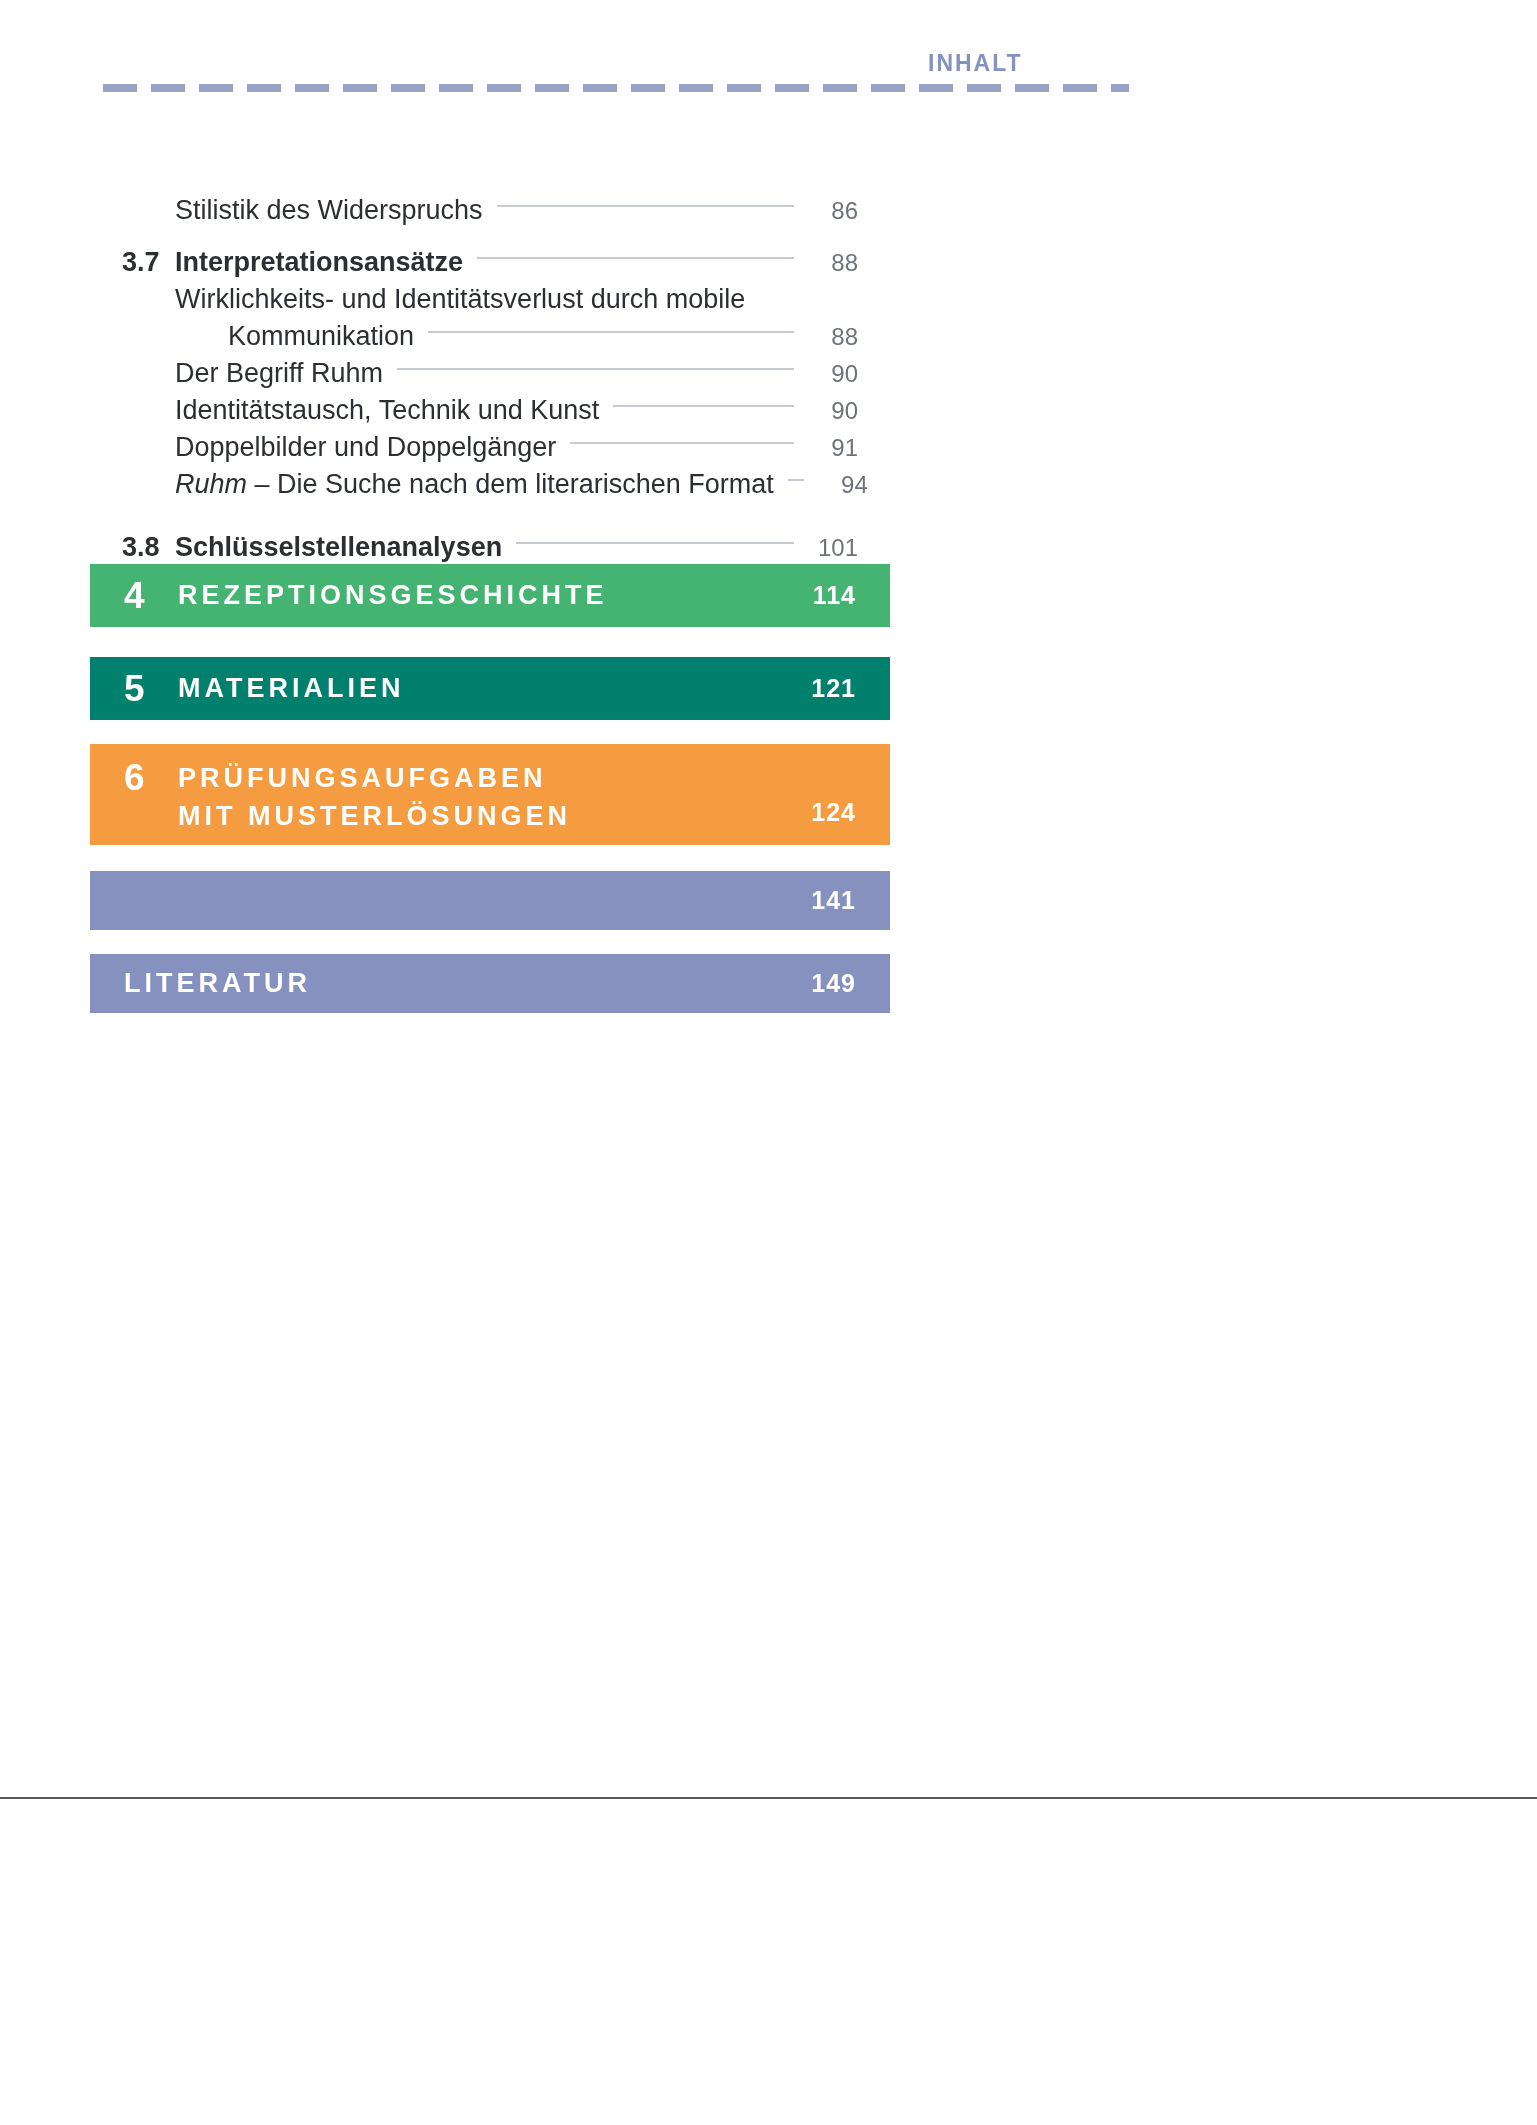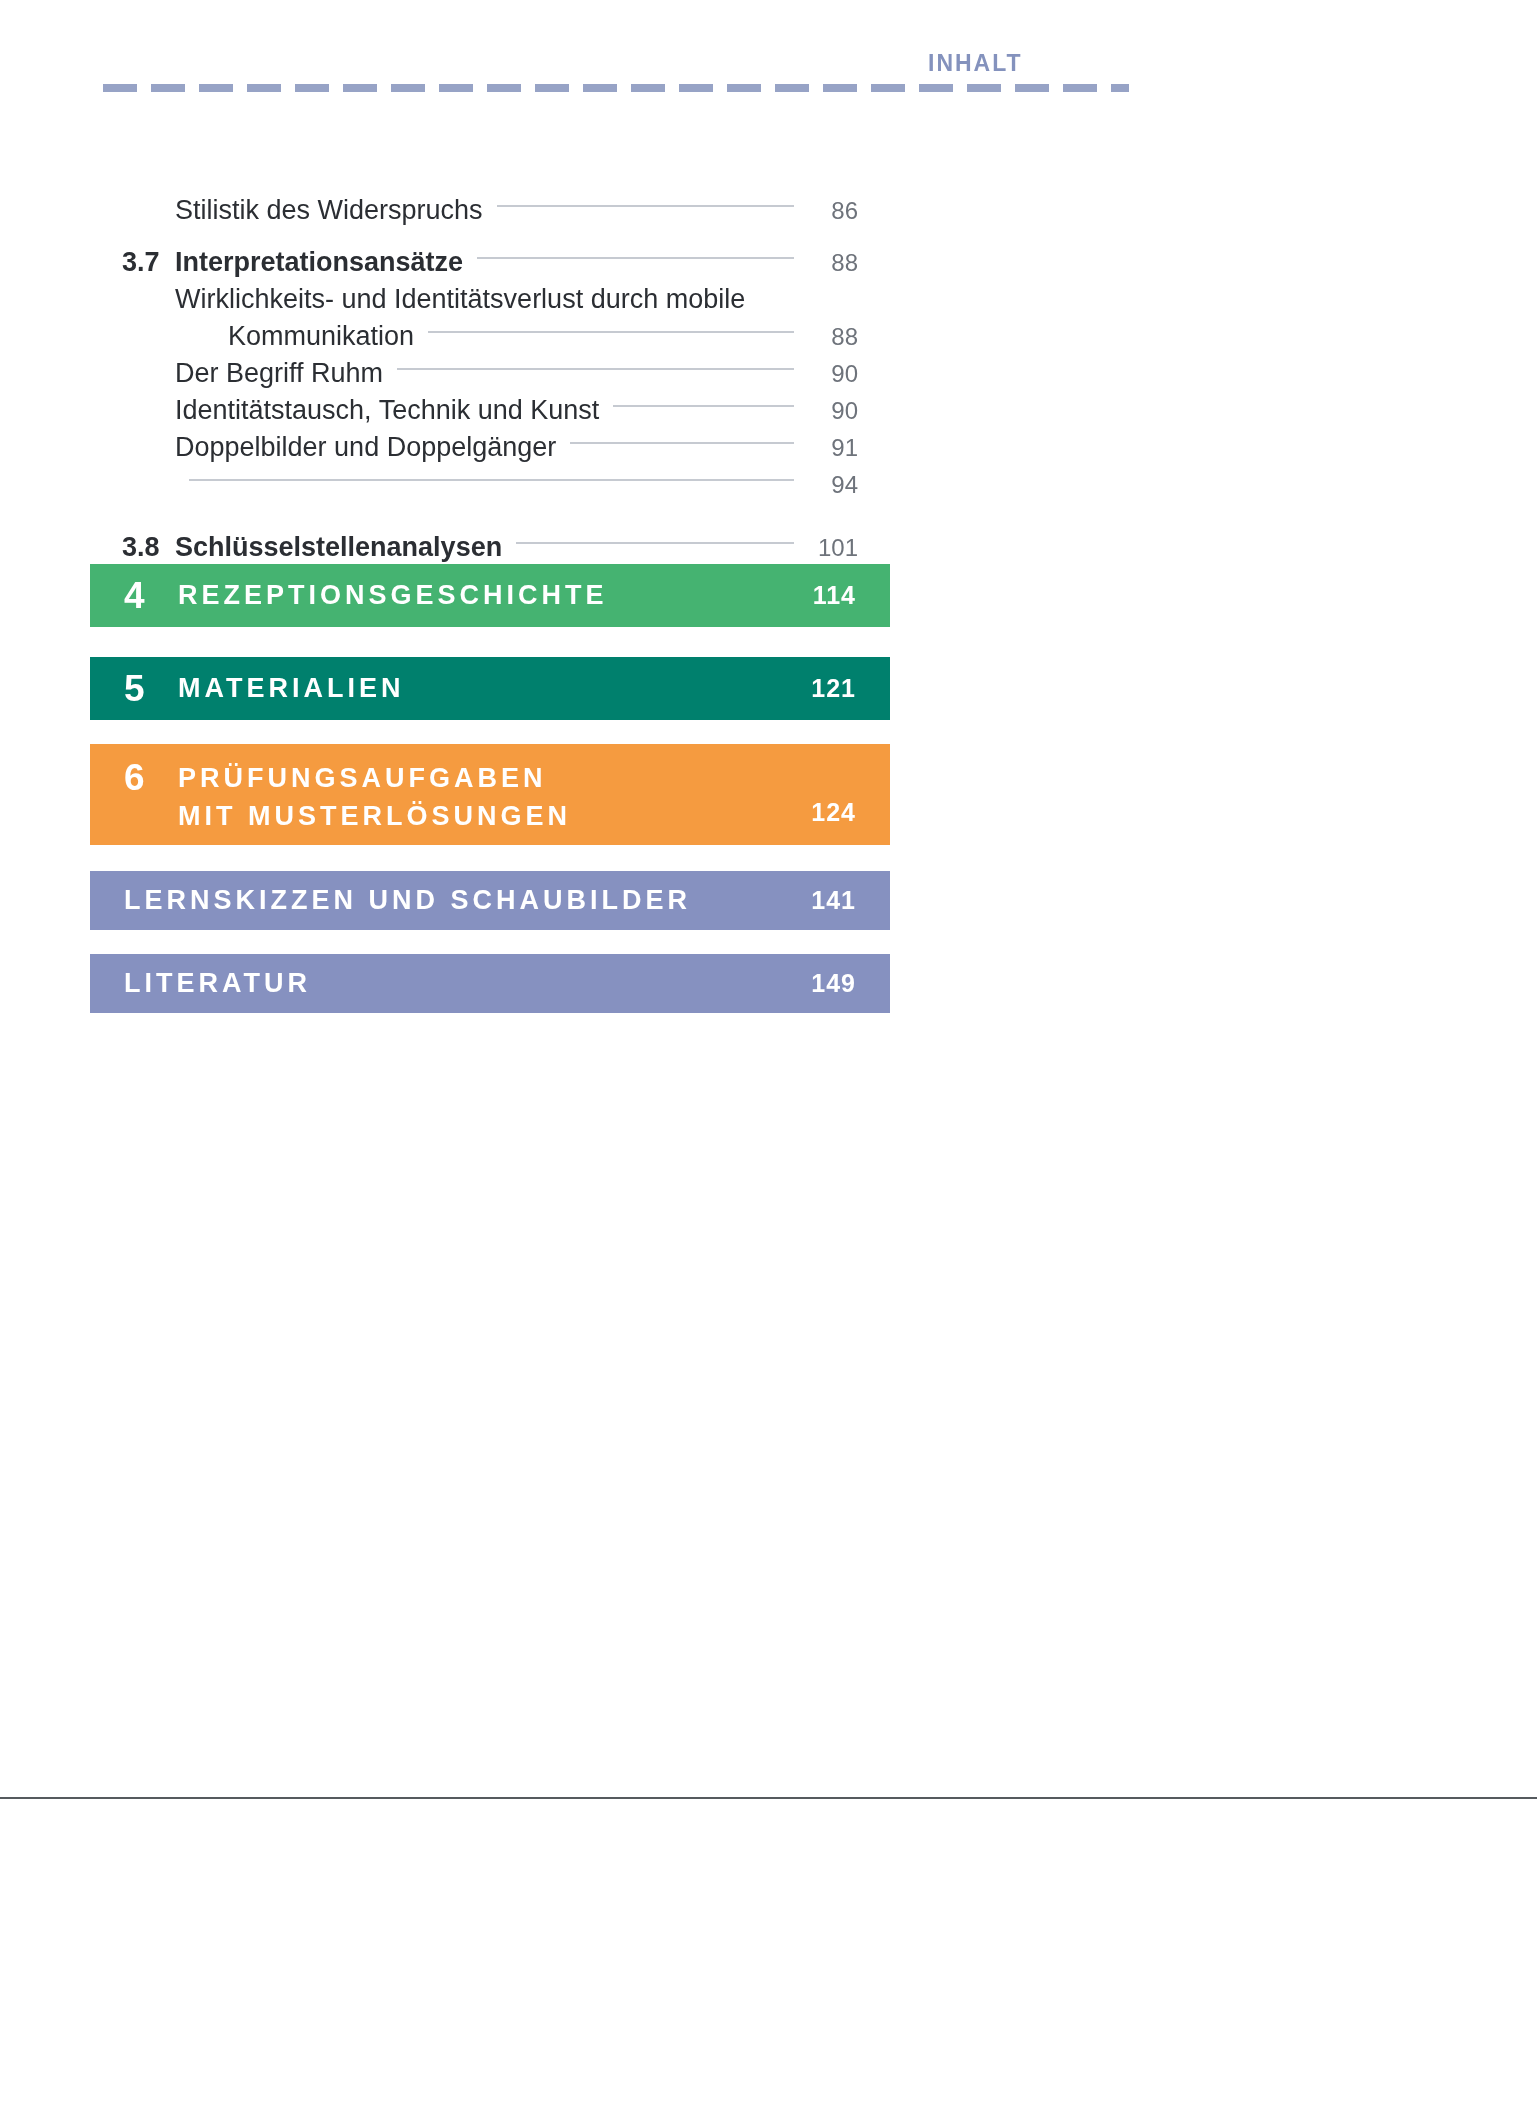--- a/index.html
+++ b/index.html
@@ -150,20 +150,21 @@
 
     <div class="trow">
       <span class="tnum"></span>
       <span class="tlabel">Doppelbilder und Doppelgänger</span>
       <span class="leader"></span>
       <span class="tpage">91</span>
     </div>
 
     <div class="trow">
       <span class="tnum"></span>
+      <span class="tlabel"><span class="ital">Ruhm</span><span> – Die Suche nach dem literarischen Format</span></span>
       <span class="leader"></span>
       <span class="tpage">94</span>
     </div>
 
     <div class="trow bold mt2">
       <span class="tnum">3.8</span>
       <span class="tlabel">Schlüsselstellenanalysen</span>
       <span class="leader"></span>
       <span class="tpage">101</span>
     </div>
@@ -185,21 +186,20 @@
   <div class="banner banner-tall" style="top: 744px; height: 101px; background-color: rgb(245, 155, 64);">
     <span class="b-num">6</span>
     <span class="b-title">
       <span class="b-line">PRÜFUNGSAUFGABEN</span>
       <span class="b-line">MIT MUSTERLÖSUNGEN</span>
     </span>
     <span class="b-page b-page-bottom">124</span>
   </div>
 
   <div class="banner" style="top: 871px; height: 59px; background-color: rgb(134, 145, 192);">
-    <span class="b-title">LERNSKIZZEN UND SCHAUBILDER</span>
     <span class="b-page">141</span>
   </div>
 
   <div class="banner" style="top: 954px; height: 59px; background-color: rgb(134, 145, 192);">
     <span class="b-title">LITERATUR</span>
     <span class="b-page">149</span>
   </div>
 
   <div class="bottom-edge"></div>
 

